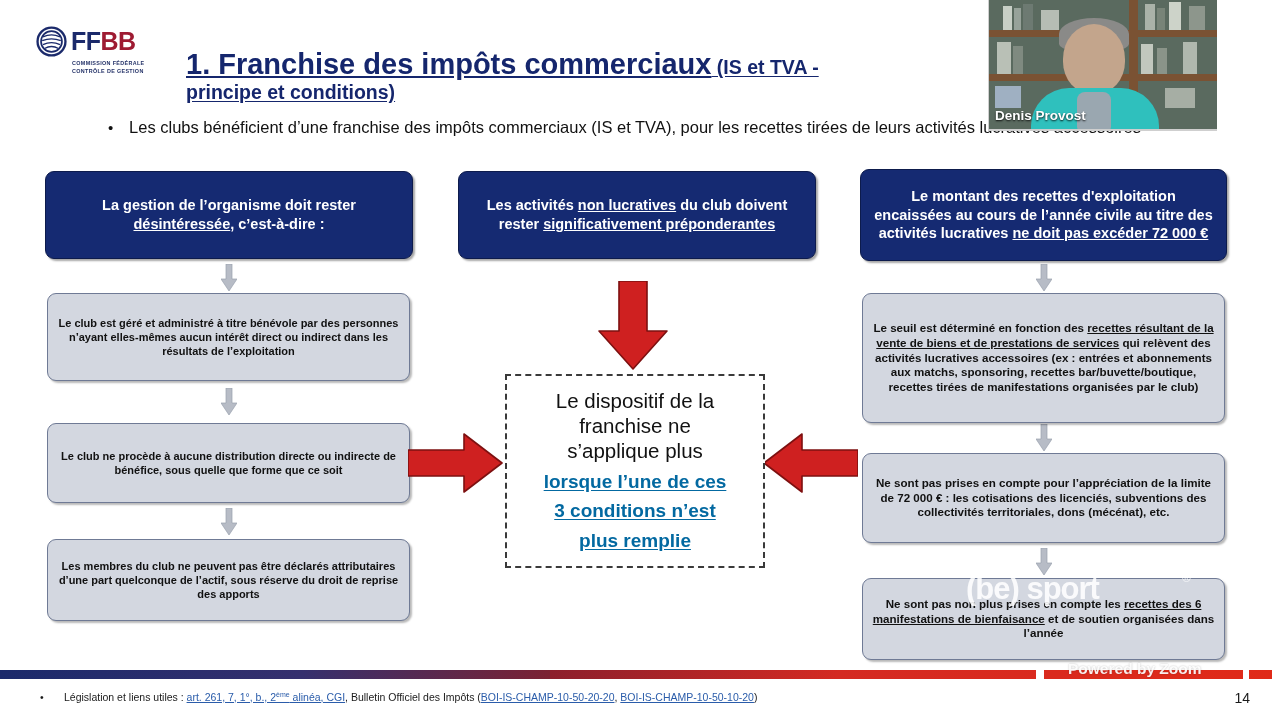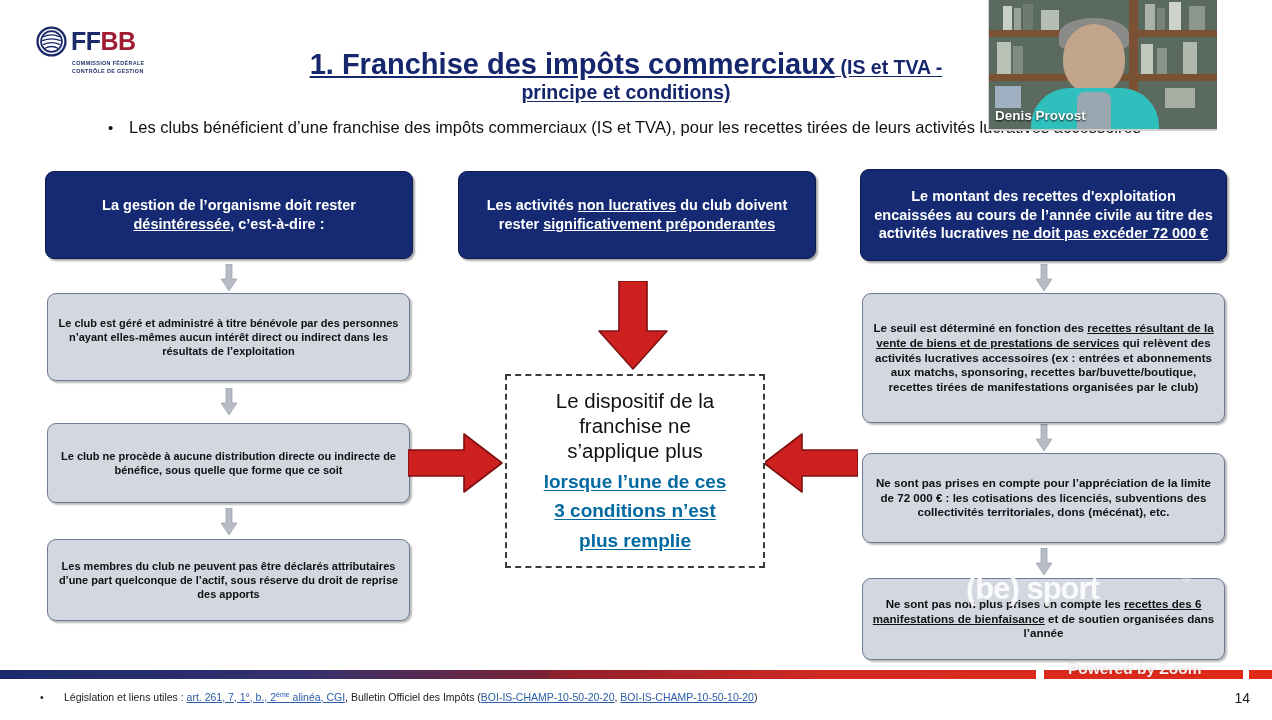--- a/index.html
+++ b/index.html
@@ -58,21 +58,21 @@
     color: #243268;
     white-space: pre-line;
   }
 
   
   #title-wrap {
     position: absolute;
     left: 186px;
     top: 48px;
     width: 880px;
-    text-align: center;
+    text-align: left;
   }
   .title-line {
     color: #15266d;
     font-weight: bold;
     line-height: 1.14;
   }
   #title-main {
     font-size: 29px;
   }
   #title-main .u { text-decoration: underline; text-underline-offset: 2px; }

